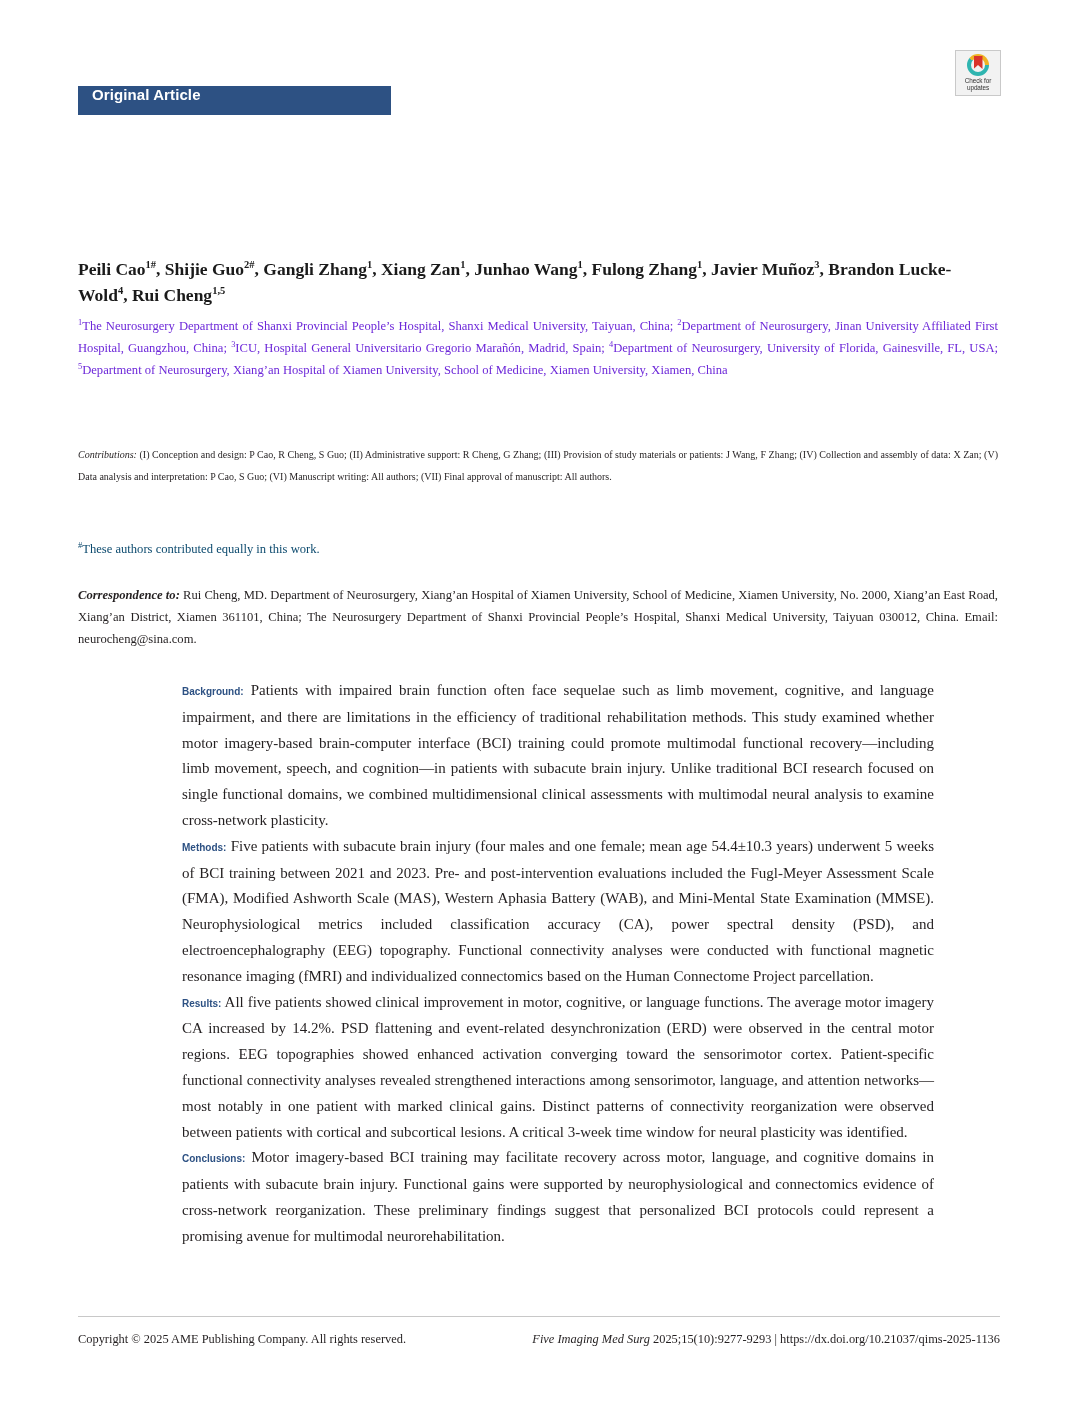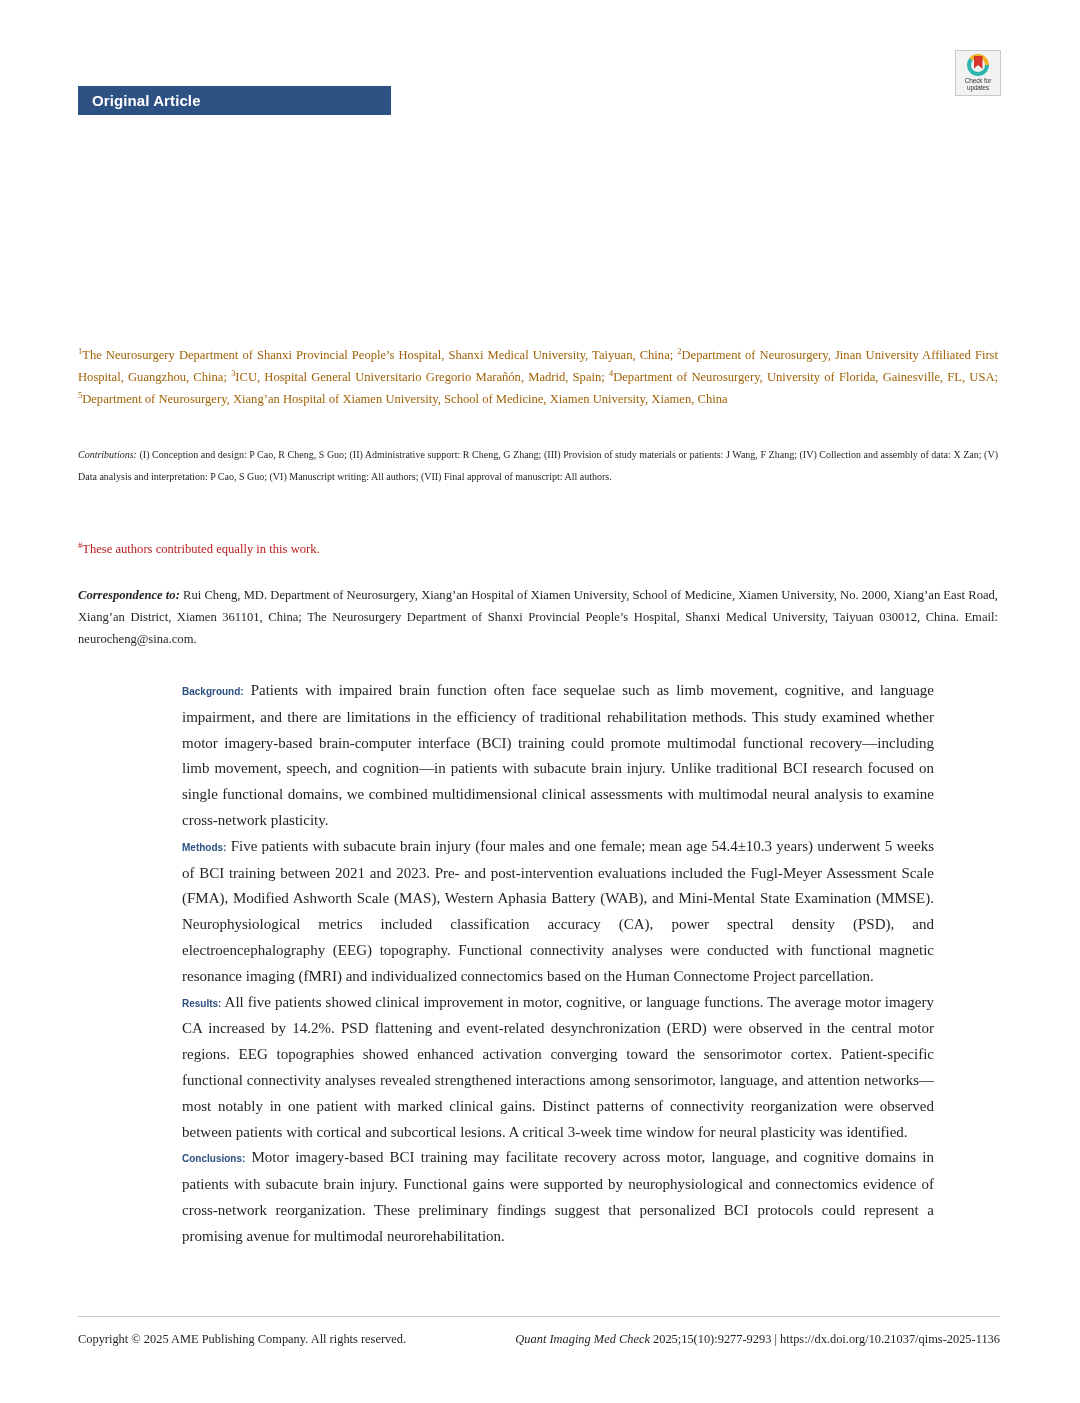--- a/index.html
+++ b/index.html
@@ -81,21 +81,20 @@
 
   
   .banner {
     position: absolute;
     left: 78px;
     top: 86px;
     width: 313px;
     height: 29px;
     background: #2d5183;
     display: flex;
-    align-items: center;
   }
   .banner-text {
     color: #ffffff;
     font-family: "Liberation Sans", "DejaVu Sans", sans-serif;
     font-weight: bold;
     font-size: 15px;
     letter-spacing: 0.1px;
     margin-left: 14px;
   }
 
@@ -129,26 +128,26 @@
     font-size: 10.5px;
     vertical-align: super;
     line-height: 0;
     font-weight: bold;
   }
 
   
   .affiliations {
     position: absolute;
     left: 78px;
-    top: 345px;
+    top: 316px;
     width: 920px;
     font-size: 12.6px;
     line-height: 21.8px;
     text-align: justify;
-    color: #a16207;
+    color: #6d28d9;
   }
   .affiliations sup {
     font-size: 8.4px;
     vertical-align: super;
     line-height: 0;
   }
 
   
   .contributions {
     position: absolute;
@@ -163,21 +162,21 @@
   .contributions em { font-style: italic; }
 
   
   .equal-note {
     position: absolute;
     left: 78px;
     top: 539px;
     width: 920px;
     font-size: 12.6px;
     line-height: 21.8px;
-    color: #b91c1c;
+    color: #0c4a6e;
   }
   .equal-note sup {
     font-size: 8.4px;
     vertical-align: super;
     line-height: 0;
   }
 
   
   .correspondence {
     position: absolute;
@@ -252,35 +251,36 @@
       <span>Check for</span><br>
       <span>updates</span>
     </div>
   </div>
 
   <div class="banner">
     <span class="banner-text">Original Article</span>
   </div>
 
 
+  <div class="authors">Peili Cao<sup>1#</sup>, Shijie Guo<sup>2#</sup>, Gangli Zhang<sup>1</sup>, Xiang Zan<sup>1</sup>, Junhao Wang<sup>1</sup>, Fulong Zhang<sup>1</sup>, Javier Muñoz<sup>3</sup>, Brandon Lucke-Wold<sup>4</sup>, Rui Cheng<sup>1,5</sup></div>
 
   <div class="affiliations"><sup>1</sup>The Neurosurgery Department of Shanxi Provincial People’s Hospital, Shanxi Medical University, Taiyuan, China; <sup>2</sup>Department of Neurosurgery, Jinan University Affiliated First Hospital, Guangzhou, China; <sup>3</sup>ICU, Hospital General Universitario Gregorio Marañón, Madrid, Spain; <sup>4</sup>Department of Neurosurgery, University of Florida, Gainesville, FL, USA; <sup>5</sup>Department of Neurosurgery, Xiang’an Hospital of Xiamen University, School of Medicine, Xiamen University, Xiamen, China</div>
 
   <div class="contributions"><em>Contributions:</em> (I) Conception and design: P Cao, R Cheng, S Guo; (II) Administrative support: R Cheng, G Zhang; (III) Provision of study materials or patients: J Wang, F Zhang; (IV) Collection and assembly of data: X Zan; (V) Data analysis and interpretation: P Cao, S Guo; (VI) Manuscript writing: All authors; (VII) Final approval of manuscript: All authors.</div>
 
   <div class="equal-note"><sup>#</sup>These authors contributed equally in this work.</div>
 
   <div class="correspondence"><em>Correspondence to:</em> Rui Cheng, MD. Department of Neurosurgery, Xiang’an Hospital of Xiamen University, School of Medicine, Xiamen University, No. 2000, Xiang’an East Road, Xiang’an District, Xiamen 361101, China; The Neurosurgery Department of Shanxi Provincial People’s Hospital, Shanxi Medical University, Taiyuan 030012, China. Email: neurocheng@sina.com.</div>
 
   <div class="abstract" id="abstract-container">
       <p><span class="abs-label">Background:</span><span> Patients with impaired brain function often face sequelae such as limb movement, cognitive, and language impairment, and there are limitations in the efficiency of traditional rehabilitation methods. This study examined whether motor imagery-based brain-computer interface (BCI) training could promote multimodal functional recovery—including limb movement, speech, and cognition—in patients with subacute brain injury. Unlike traditional BCI research focused on single functional domains, we combined multidimensional clinical assessments with multimodal neural analysis to examine cross-network plasticity.</span></p>
       <p><span class="abs-label">Methods:</span><span> Five patients with subacute brain injury (four males and one female; mean age 54.4±10.3 years) underwent 5 weeks of BCI training between 2021 and 2023. Pre- and post-intervention evaluations included the Fugl-Meyer Assessment Scale (FMA), Modified Ashworth Scale (MAS), Western Aphasia Battery (WAB), and Mini-Mental State Examination (MMSE). Neurophysiological metrics included classification accuracy (CA), power spectral density (PSD), and electroencephalography (EEG) topography. Functional connectivity analyses were conducted with functional magnetic resonance imaging (fMRI) and individualized connectomics based on the Human Connectome Project parcellation.</span></p>
       <p><span class="abs-label">Results:</span><span> All five patients showed clinical improvement in motor, cognitive, or language functions. The average motor imagery CA increased by 14.2%. PSD flattening and event-related desynchronization (ERD) were observed in the central motor regions. EEG topographies showed enhanced activation converging toward the sensorimotor cortex. Patient-specific functional connectivity analyses revealed strengthened interactions among sensorimotor, language, and attention networks—most notably in one patient with marked clinical gains. Distinct patterns of connectivity reorganization were observed between patients with cortical and subcortical lesions. A critical 3-week time window for neural plasticity was identified.</span></p>
       <p><span class="abs-label">Conclusions:</span><span> Motor imagery-based BCI training may facilitate recovery across motor, language, and cognitive domains in patients with subacute brain injury. Functional gains were supported by neurophysiological and connectomics evidence of cross-network reorganization. These preliminary findings suggest that personalized BCI protocols could represent a promising avenue for multimodal neurorehabilitation.</span></p>
     </div>
 
   <div class="footer-rule"></div>
   <div class="footer">
     <span class="footer-left">Copyright © 2025 AME Publishing Company. All rights reserved.</span>
-    <span class="footer-right"><em>Quant Imaging Med Check</em> 2025;15(10):9277-9293 | https://dx.doi.org/10.21037/qims-2025-1136</span>
+    <span class="footer-right"><em>Five Imaging Med Surg</em> 2025;15(10):9277-9293 | https://dx.doi.org/10.21037/qims-2025-1136</span>
   </div>
 
 </div>
 
 </body></html>

